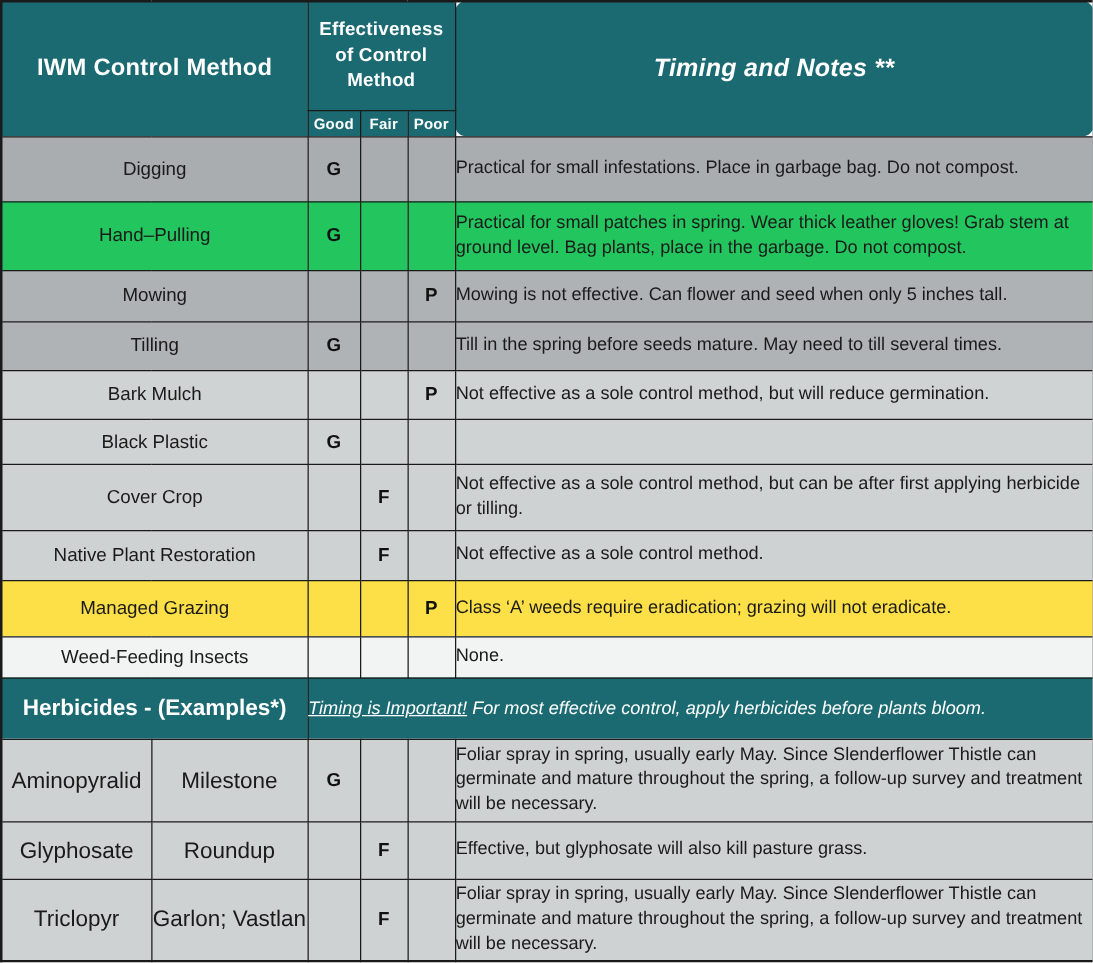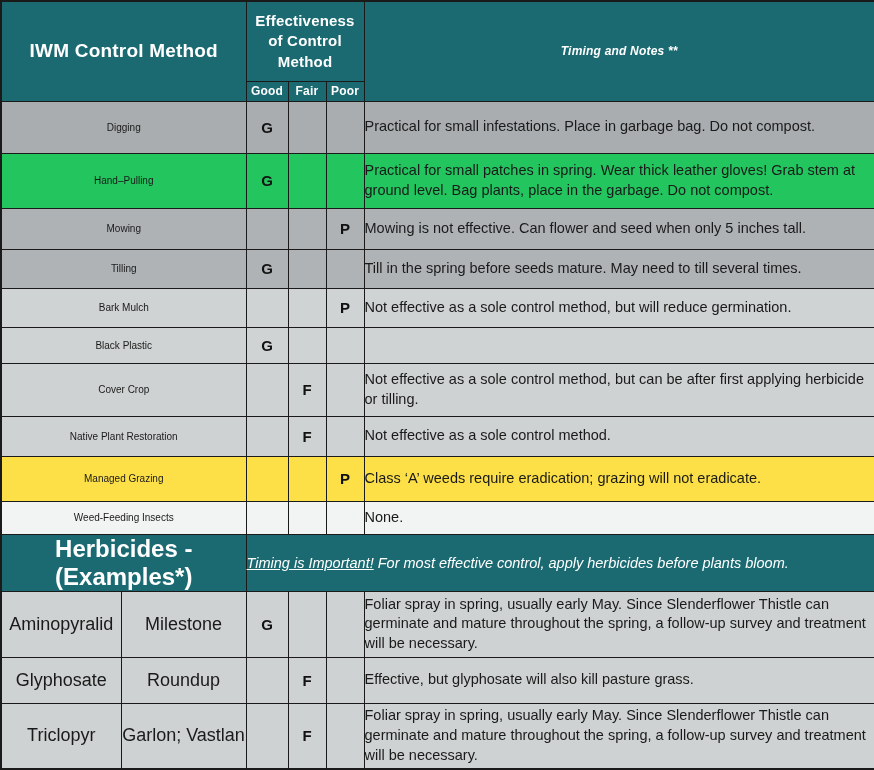--- a/index.html
+++ b/index.html
@@ -46,29 +46,30 @@
     font-size: 15px;
     line-height: 1.35;
     padding: 4px 6px;
   }
   .hdr-sub {
     font-size: 12px;
     font-weight: bold;
     padding: 4px 0;
   }
   .hdr-notes {
-    font-size: 12px;
+    font-size: 20px;
     font-style: italic;
     font-weight: bold;
+    border-radius: 9px;
   }
 
   
   .method {
     text-align: center;
-    font-size: 10px;
+    font-size: 15px;
     color: #1a1a1a;
     padding: 4px 6px;
   }
   .rating {
     text-align: center;
     font-weight: bold;
     font-size: 15px;
     color: #111111;
   }
   .notes {
@@ -93,21 +94,21 @@
   .b10 { background: #cfd2d2; }
   .b11 { background: #cfd2d2; }
   .b12 { background: #cfd2d2; }
 
   
   .herb-banner {
     background: #1b6a72;
     color: #ffffff;
   }
   .herb-title {
-    font-size: 24px;
+    font-size: 18px;
     font-weight: bold;
     text-align: center;
     padding: 4px 6px;
   }
   .herb-note {
     font-size: 14.5px;
     font-weight: normal;
     font-style: italic;
     text-align: left;
     padding: 5px 8px;

